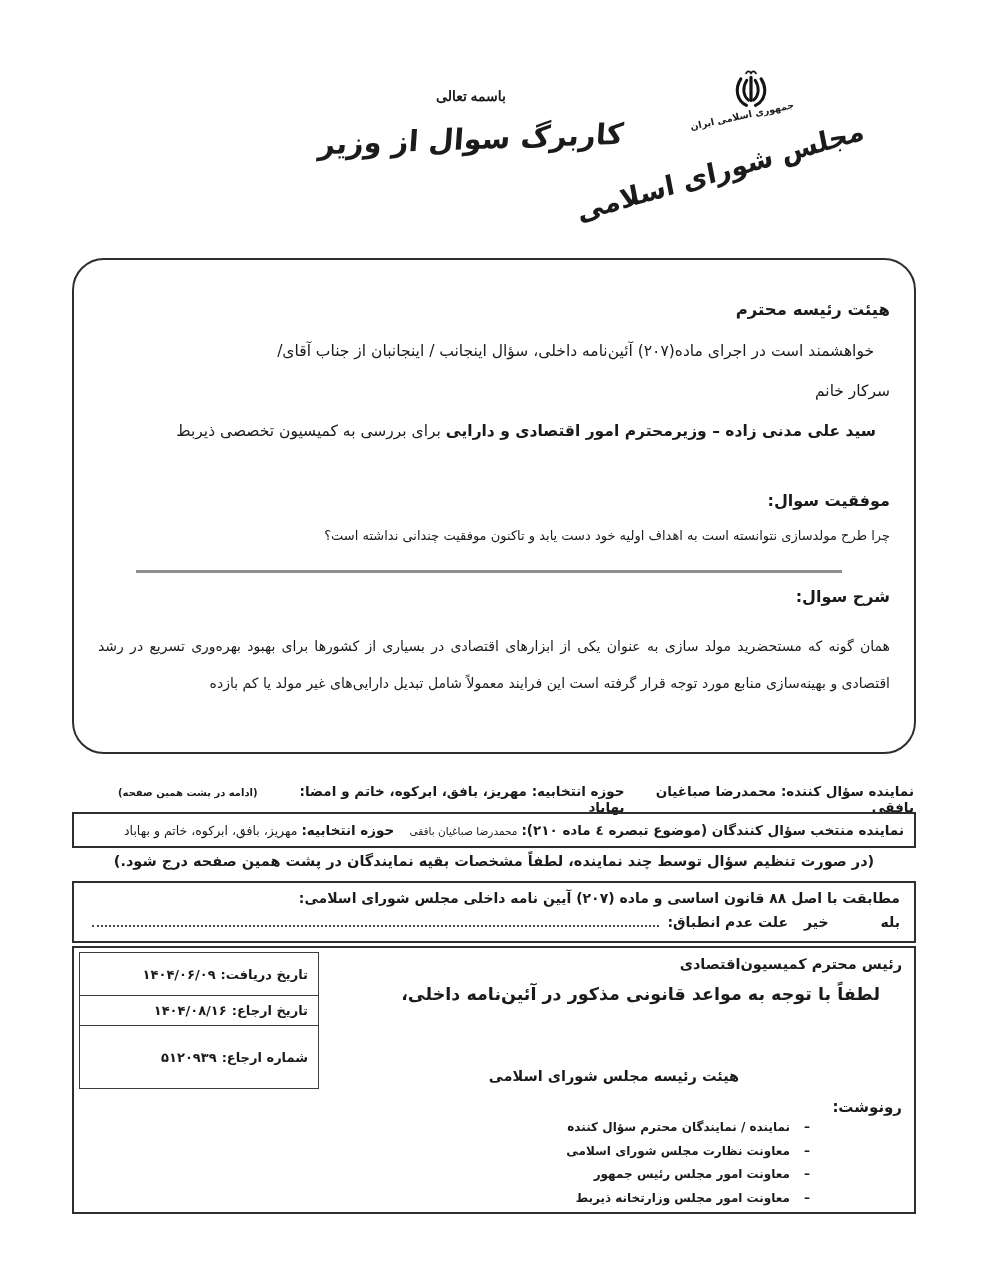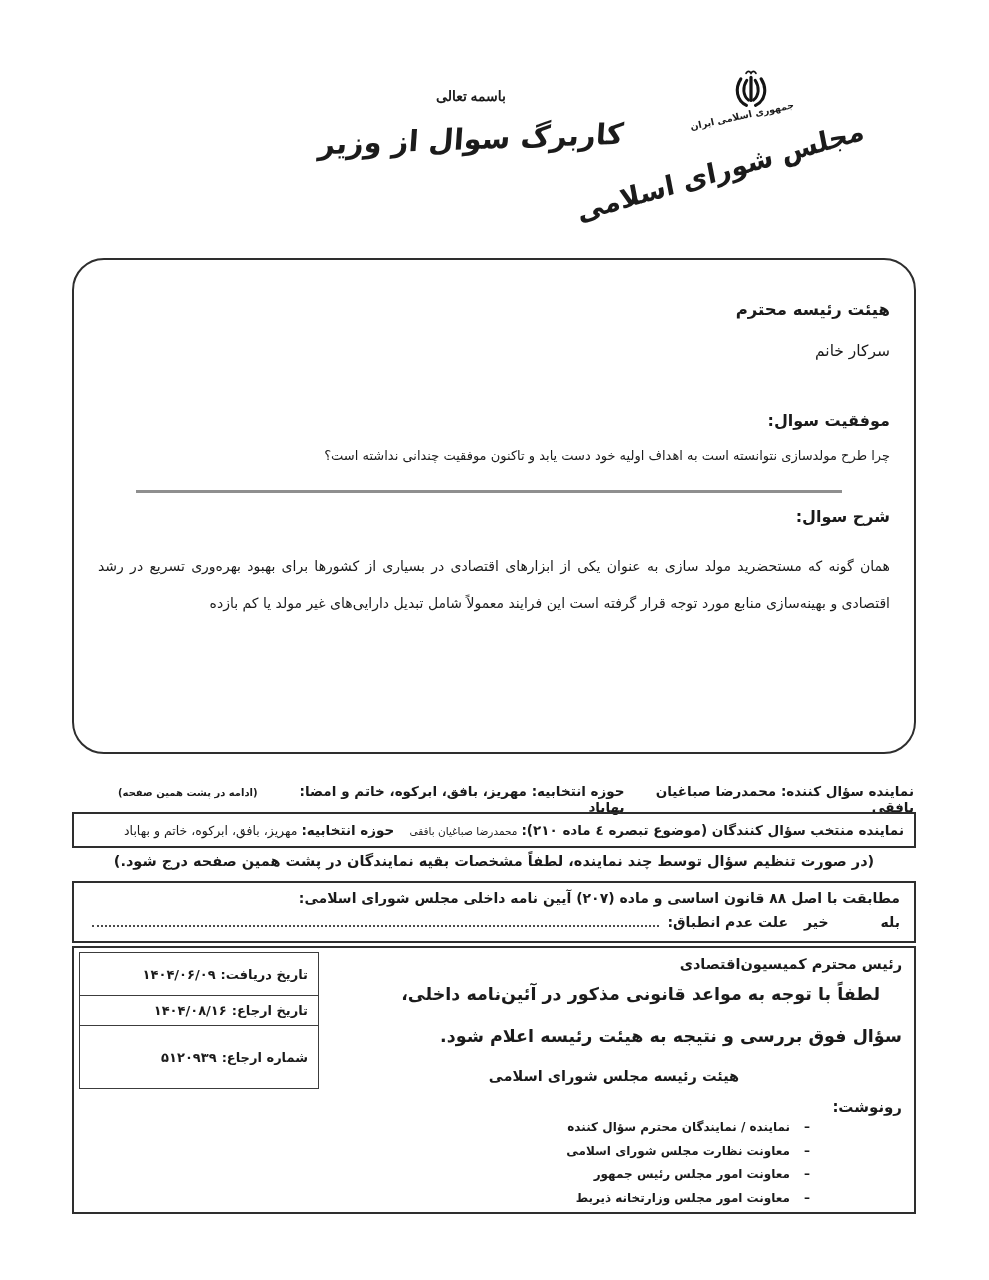--- a/index.html
+++ b/index.html
@@ -183,21 +183,25 @@
         <path d="M15.5 15 C 6.5 29 9.5 46 23.5 53" stroke-width="4.4"></path>
         <path d="M44.5 15 C 53.5 29 50.5 46 36.5 53" stroke-width="4.4"></path>
       </g>
     </svg>
     <div class="republic-text">جمهوری اسلامی ایران</div>
     <div class="majlis-text">مجلس شورای اسلامی</div>
   </div>
 
   <div class="main-box">
     <div class="salutation">هیئت رئیسه محترم</div>
+    <div class="req-line">خواهشمند است در اجرای ماده(۲۰۷) آئین‌نامه داخلی، سؤال اینجانب / اینجانبان از جناب آقای/</div>
     <div class="plain-line">سرکار خانم</div>
+    <div class="minister-line">
+      <span class="bold">سید علی مدنی زاده – وزیرمحترم امور اقتصادی و دارایی</span><span> برای بررسی به کمیسیون تخصصی ذیربط</span>
+    </div>
 
     <div class="summary-label">موفقیت سوال:</div>
     <div class="summary-text">چرا طرح مولدسازی نتوانسته است به اهداف اولیه خود دست یابد و تاکنون موفقیت چندانی نداشته است؟</div>
 
     <div class="divider"></div>
 
     <div class="desc-label">شرح سوال:</div>
     <div class="desc-text">همان گونه که مستحضرید مولد سازی به عنوان یکی از ابزارهای اقتصادی در بسیاری از کشورها برای بهبود بهره‌وری تسریع در رشد اقتصادی و بهینه‌سازی منابع مورد توجه قرار گرفته است این فرایند معمولاً شامل تبدیل دارایی‌های غیر مولد یا کم بازده</div>
   </div>
 
@@ -237,21 +241,20 @@
         <span class="val">۱۴۰۴/۰۸/۱۶</span>
       </div>
       <div class="date-row r3">
         <span class="lbl">شماره ارجاع:</span>
         <span class="val">۵۱۲۰۹۳۹</span>
       </div>
     </div>
 
     <div class="commission-heading">رئیس محترم کمیسیون‌اقتصادی</div>
     <div class="instr1">لطفاً با توجه به مواعد قانونی مذکور در آئین‌نامه داخلی،</div>
-    <div class="instr2">سؤال فوق بررسی و نتیجه به هیئت رئیسه اعلام شود.</div>
     <div class="signature-block">هیئت رئیسه مجلس شورای اسلامی</div>
 
     <div class="cc-label">رونوشت:</div>
     <div class="cc-list">
       <div class="cc-item">
           <span class="dash">–</span>
           <span>نماینده / نمایندگان محترم سؤال کننده</span>
         </div>
       <div class="cc-item">
           <span class="dash">–</span>

